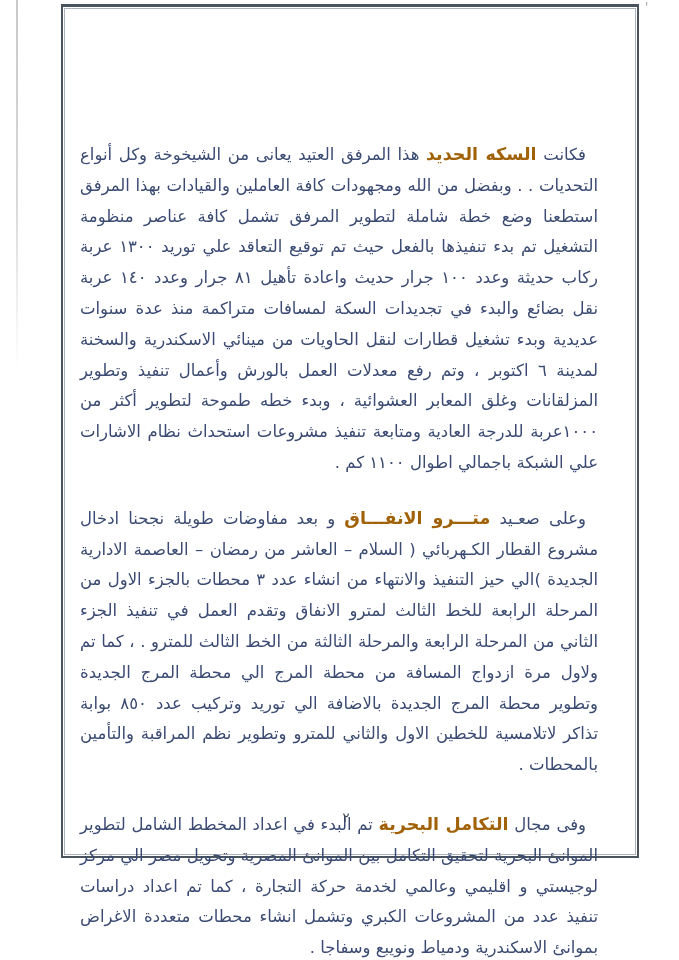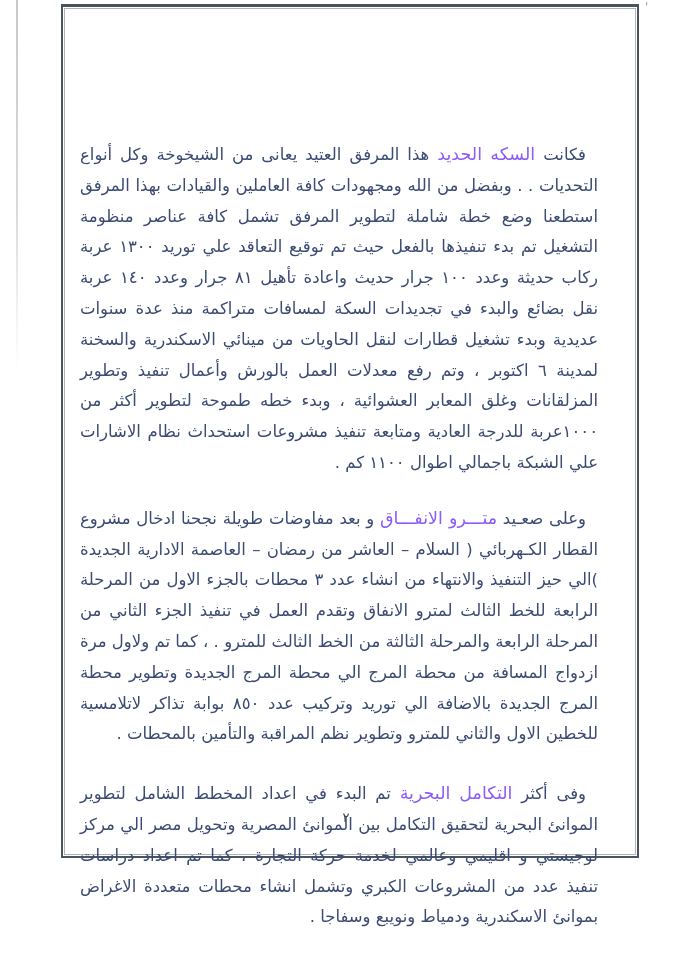--- a/index.html
+++ b/index.html
@@ -55,23 +55,23 @@
     font-size: 16.5px;
     line-height: 30.8px;
     letter-spacing: 0;
   }
   .content p {
     margin: 0 0 24px 0;
     text-indent: 12px;
   }
   .content p.metro { margin-bottom: 28px; }
   .content .bold-head {
-    font-weight: normal;
+    font-weight: bold;
     font-size: 17.5px;
-    color: #8b5cf6;
+    color: #a16207;
   }
   .page-number {
     position: absolute;
     left: 334px;
     top: 810px;
     width: 24px;
     text-align: center;
     color: #3c4450;
     font-size: 13px;
     direction: rtl;
@@ -89,19 +89,19 @@
   <div class="frame">
     <div class="frame-inner"></div>
   </div>
 
   <div class="content">
 
     <p><span>فكانت </span><span class="bold-head">السكه الحديد</span><span> هذا المرفق العتيد يعانى من الشيخوخة وكل أنواع التحديات . . وبفضل من الله ومجهودات كافة العاملين والقيادات بهذا المرفق استطعنا وضع خطة شاملة لتطوير المرفق تشمل كافة عناصر منظومة التشغيل تم بدء تنفيذها بالفعل حيث تم توقيع التعاقد علي توريد ١٣٠٠ عربة ركاب حديثة وعدد ١٠٠ جرار حديث واعادة تأهيل ٨١ جرار وعدد ١٤٠ عربة نقل بضائع والبدء في تجديدات السكة لمسافات متراكمة منذ عدة سنوات عديدية وبدء تشغيل قطارات لنقل الحاويات من مينائي الاسكندرية والسخنة لمدينة ٦ اكتوبر ، وتم رفع معدلات العمل بالورش وأعمال تنفيذ وتطوير المزلقانات وغلق المعابر العشوائية ، وبدء خطه طموحة لتطوير أكثر من ١٠٠٠عربة للدرجة العادية ومتابعة تنفيذ مشروعات استحداث نظام الاشارات علي الشبكة باجمالي اطوال ١١٠٠ كم .</span></p>
 
     <p class="metro"><span>وعلى صعـيد </span><span class="bold-head">متـــرو الانفـــاق</span><span> و بعد مفاوضات طويلة نجحنا ادخال مشروع القطار الكـهربائي ( السلام – العاشر من رمضان – العاصمة الادارية الجديدة )الي حيز التنفيذ والانتهاء من انشاء عدد ٣ محطات بالجزء الاول من المرحلة الرابعة للخط الثالث لمترو الانفاق وتقدم العمل في تنفيذ الجزء الثاني من المرحلة الرابعة والمرحلة الثالثة من الخط الثالث للمترو . ، كما تم ولاول مرة ازدواج المسافة من محطة المرج الي محطة المرج الجديدة وتطوير محطة المرج الجديدة بالاضافة الي توريد وتركيب عدد ٨٥٠ بوابة تذاكر لاتلامسية للخطين الاول والثاني للمترو وتطوير نظم المراقبة والتأمين بالمحطات .</span></p>
 
-    <p><span>وفى أكثر </span><span class="bold-head">التكامل البحرية</span><span> تم البدء في اعداد المخطط الشامل لتطوير الموانئ البحرية لتحقيق التكامل بين الموانئ المصرية وتحويل مصر الي مركز لوجيستي و اقليمي وعالمي لخدمة حركة التجارة ، كما تم اعداد دراسات تنفيذ عدد من المشروعات الكبري وتشمل انشاء محطات متعددة الاغراض بموانئ الاسكندرية ودمياط ونويبع وسفاجا .</span></p>
+    <p><span>وفى مجال </span><span class="bold-head">التكامل البحرية</span><span> تم البدء في اعداد المخطط الشامل لتطوير الموانئ البحرية لتحقيق التكامل بين الموانئ المصرية وتحويل مصر الي مركز لوجيستي و اقليمي وعالمي لخدمة حركة التجارة ، كما تم اعداد دراسات تنفيذ عدد من المشروعات الكبري وتشمل انشاء محطات متعددة الاغراض بموانئ الاسكندرية ودمياط ونويبع وسفاجا .</span></p>
 
   </div>
 
   <div class="page-number">٢</div>
 
 </div>
 
 </body></html>

